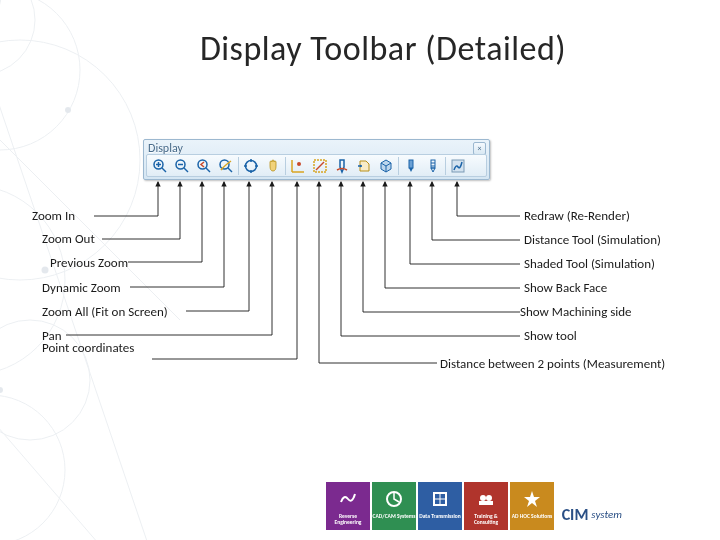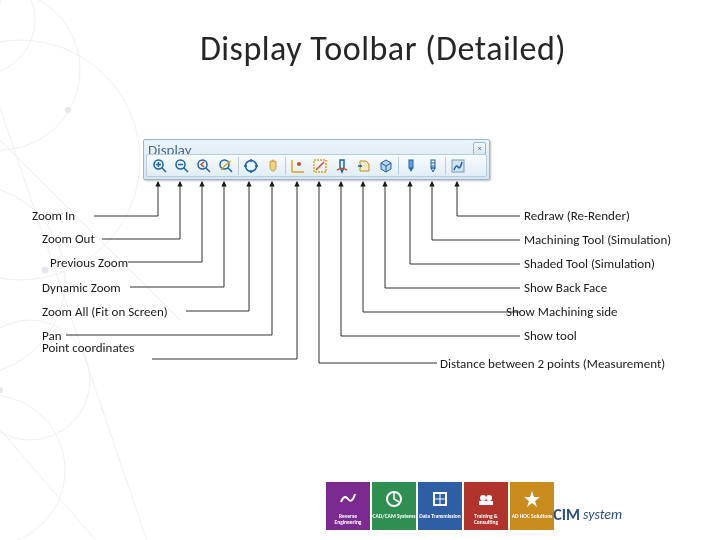--- a/index.html
+++ b/index.html
@@ -32,21 +32,21 @@
     left: 143px; top: 139px;
     width: 345px; height: 39px;
     background: linear-gradient(#eaf3fa,#d5e6f3);
     border: 1px solid #9cb8d0;
     border-radius: 2px;
     box-shadow: 1px 1px 2px rgba(0,0,0,0.25);
   }
   .toolbar-title {
     position: absolute;
     left: 4px; top: 1px;
-    font-size: 15px;
+    font-size: 12px;
     color: #486b8a;
     text-shadow: 0 1px 0 #fff;
   }
   .toolbar-close {
     position: absolute;
     right: 3px; top: 2px;
     width: 11px; height: 11px;
     border: 1px solid #9cb8d0;
     border-radius: 2px;
     background: linear-gradient(#f4f9fd,#d9e8f3);
@@ -292,24 +292,24 @@
 <div class="label" style="left:42px; top:231px">Zoom Out</div>
 <div class="label" style="left:50px; top:255px">Previous Zoom</div>
 <div class="label" style="left:42px; top:280px">Dynamic Zoom</div>
 <div class="label" style="left:42px; top:304px">Zoom All (Fit on Screen)</div>
 <div class="label" style="left:42px; top:328px">Pan</div>
 <div class="label" style="left:42px; top:340px">Point coordinates</div>
 
 <div class="label" style="left:440px; top:356px">Distance between 2 points (Measurement)</div>
 
 <div class="label" style="left:524px; top:328px">Show tool</div>
-<div class="label" style="left:506px; top:304px">Show Machining side</div>
+<div class="label" style="left:520px; top:304px">Show Machining side</div>
 <div class="label" style="left:524px; top:280px">Show Back Face</div>
 <div class="label" style="left:524px; top:256px">Shaded Tool (Simulation)</div>
-<div class="label" style="left:524px; top:232px">Machining Tool (Simulation)</div>
+<div class="label" style="left:524px; top:232px">Distance Tool (Simulation)</div>
 <div class="label" style="left:524px; top:208px">Redraw (Re-Render)</div>
 
 <div class="footer">
   <div class="footer-strip">
     <div class="footer-tile" style="background:#7b2a8f">
       <div class="ico">
           <svg width="22" height="22">
             <path d="M4 14 Q7 6 11 11 Q15 16 18 6" stroke="#fff" fill="none" stroke-width="2"></path>
           </svg>
         </div>
@@ -347,15 +347,15 @@
     <div class="footer-tile" style="background:#c98a1e">
       <div class="ico">
           <svg width="22" height="22">
             <polygon points="11,3 13,9 19,9 14,13 16,19 11,15 6,19 8,13 3,9 9,9" fill="#fff"></polygon>
           </svg>
         </div>
       <div class="cap">AD HOC Solutions</div>
     </div>
   </div>
   <div class="logo">
-    <span class="c">CIM</span>&nbsp;<span style="font-size:14px;">system</span>
+    <span class="c">CIM</span>&nbsp;<span style="font-size:11px;">system</span>
   </div>
 </div>
 
 </body></html>

